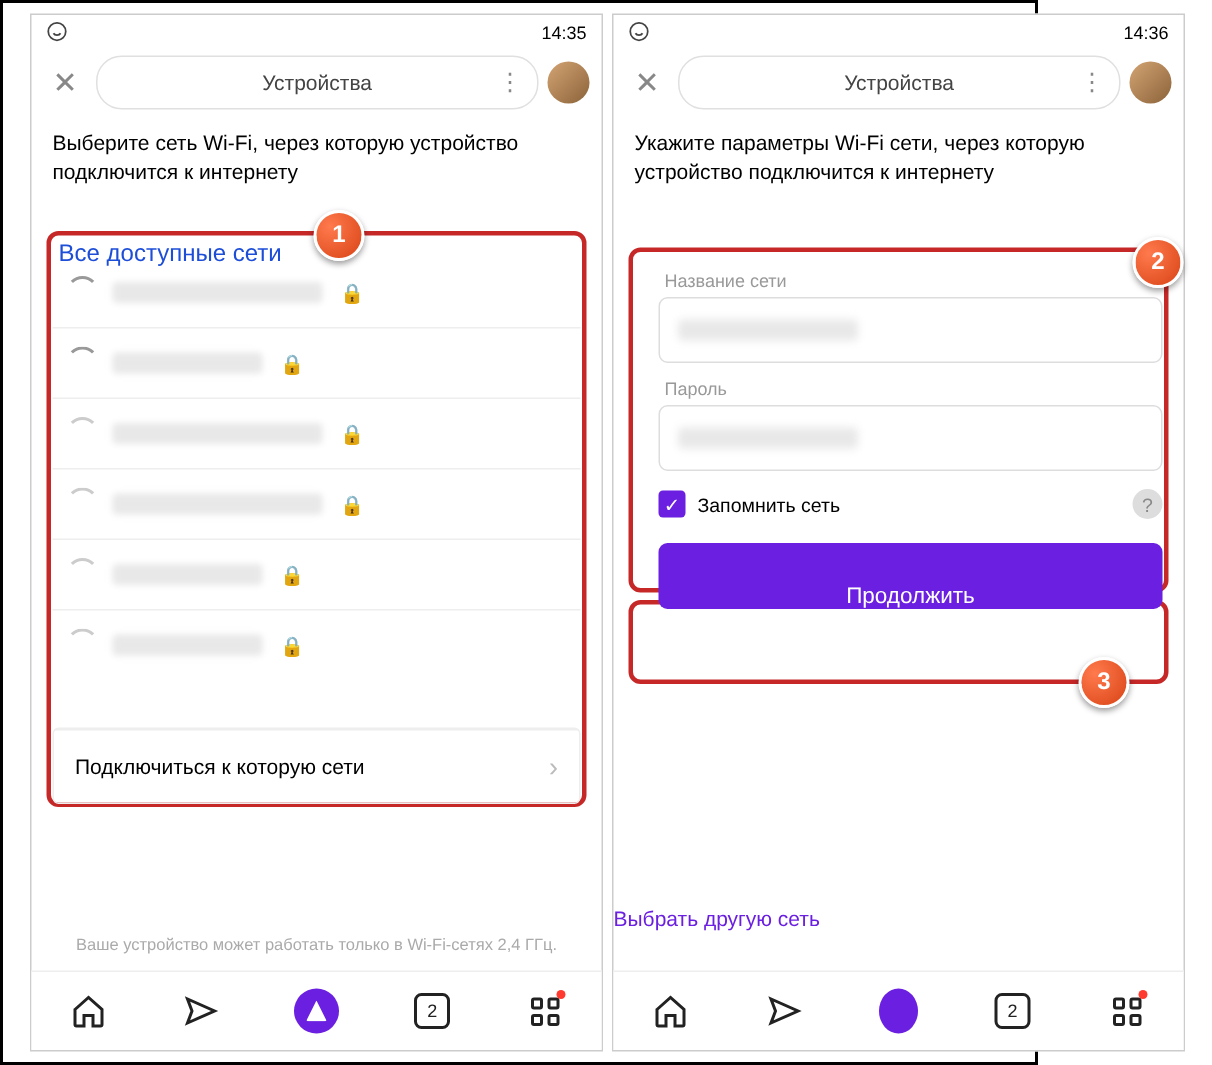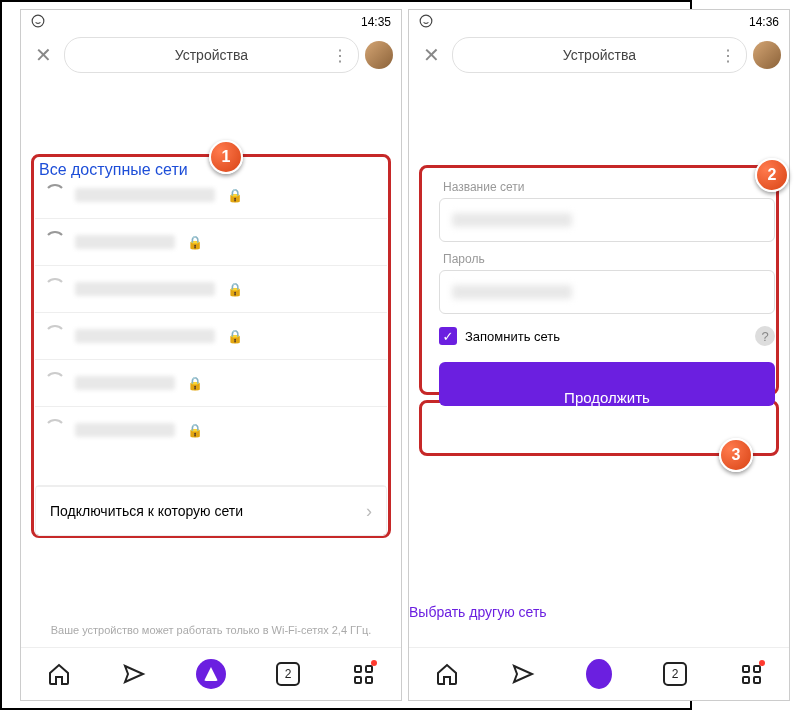--- a/index.html
+++ b/index.html
@@ -73,20 +73,21 @@
     <span>14:35</span>
   </div>
   <div class="hdr">
     <span class="close">✕</span>
     <div class="bar">
       <span class="bar-title">Устройства</span>
       <span class="dots">⋮</span>
     </div>
     <div class="avatar"></div>
   </div>
+  <div class="instr">Выберите сеть Wi-Fi, через которую устройство подключится к интернету</div>
 
   <div class="callout c1"></div>
 
   <div class="subhdr" style="position:absolute;top:147px;left:4px">Все доступные сети</div>
 
   <div class="list-wrap">
     <div class="net">
           <span class="wifi-ic"></span>
           <span class="blur m"></span>
           <span class="lock">🔒</span>
@@ -169,20 +170,21 @@
     <span>14:36</span>
   </div>
   <div class="hdr">
     <span class="close">✕</span>
     <div class="bar">
       <span class="bar-title">Устройства</span>
       <span class="dots">⋮</span>
     </div>
     <div class="avatar"></div>
   </div>
+  <div class="instr">Укажите параметры Wi-Fi сети, через которую устройство подключится к интернету</div>
 
   <div class="callout c2"></div>
   <div class="callout c3"></div>
 
   <div class="form-wrap">
     <div class="lbl">Название сети</div>
     <div class="inp">
           <span class="blur"></span>
         </div>
     <div class="lbl">Пароль</div>

